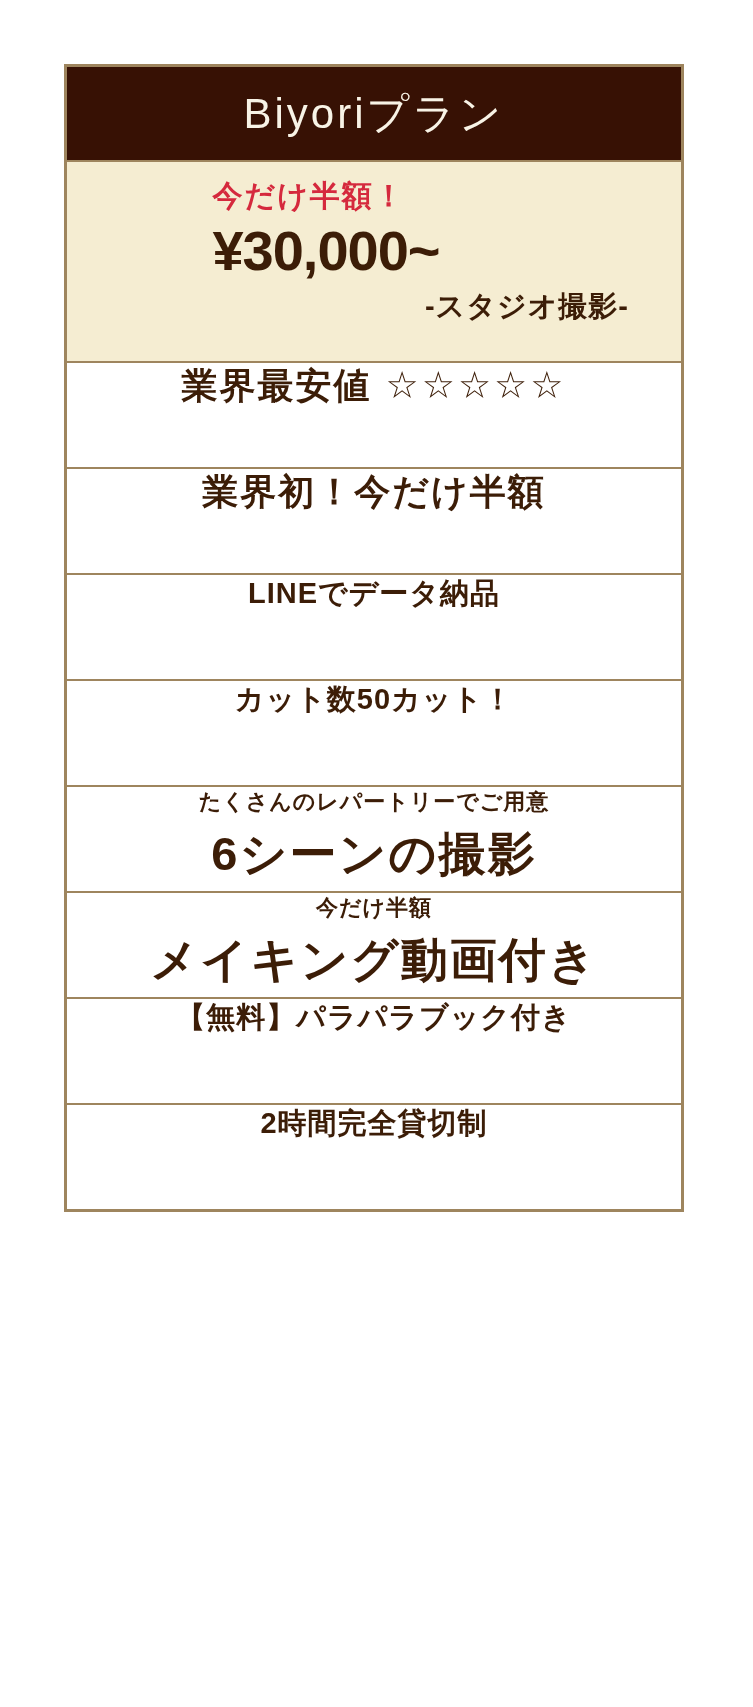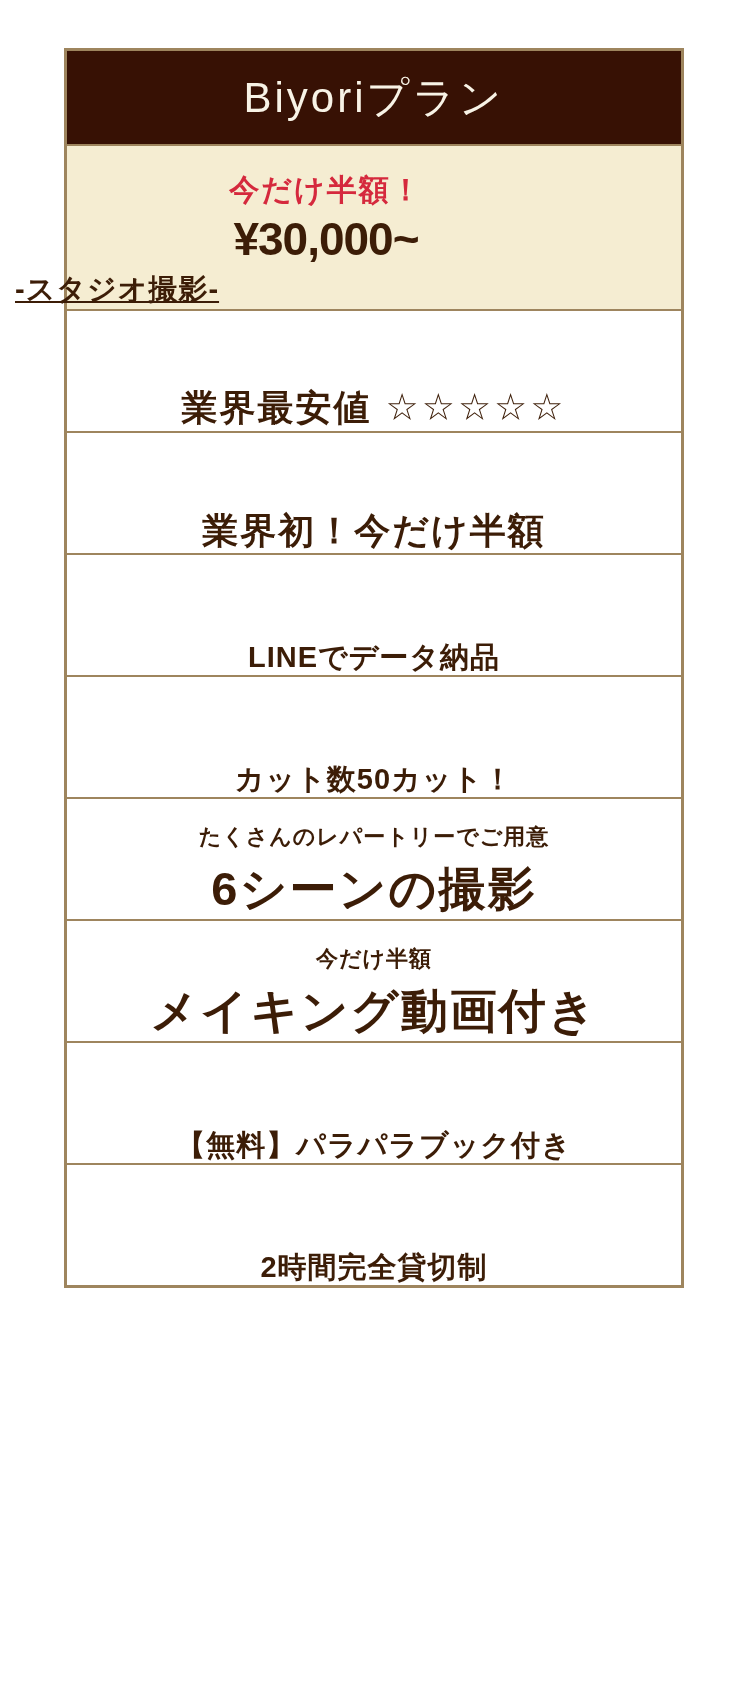--- a/index.html
+++ b/index.html
@@ -16,79 +16,78 @@
   html,body{width:753px;background:var(--page-bg);}
   body{
     height:1707px;
     font-family:"Liberation Sans","DejaVu Sans",sans-serif;
     color:var(--text);
     position:relative;
     overflow:hidden;
   }
   .card{
     position:absolute;
-    left:64px; top:48px;
+    left:64px; top:64px;
     width:620px;
     border:3px solid var(--border);
     background:var(--row-bg);
   }
   .card-header{
     height:93px;
     background:var(--header-bg);
     display:flex;align-items:center;justify-content:center;
   }
   .card-title{
     color:var(--header-text);
     font-size:42px;
     font-weight:500;
     letter-spacing:3px;
   }
   .price-section{
-    height:165px;
+    height:201px;
     background:var(--price-bg);
     border-top:2px solid var(--border);
     text-align:center;
-    padding-top:24px;
-    text-decoration:underline;
+    padding-top:14px;
   }
   .price-inner{
     display:inline-block;
     text-align:left;
     transform:translateX(-48px);
   }
   .promo{
     color:var(--promo-red);
     font-size:30px;
     font-weight:700;
     letter-spacing:2px;
     margin-bottom:2px;
   }
   .amount{
-    font-size:46px;
+    font-size:56px;
     font-weight:700;
     letter-spacing:-1px;
     text-align:center;
     line-height:1.15;
   }
   .note{
     font-size:29px;
     font-weight:700;
     letter-spacing:1px;
-    text-align:left;
+    text-align:right;
     transform:translateX(-52px);
     margin-top:4px;
   }
   .row{
-    height:122px;
+    height:106px;
     border-top:2px solid var(--border);
     background:var(--row-bg);
     display:flex;
     flex-direction:column;
     align-items:center;
-    justify-content:flex-end;
+    justify-content:flex-start;
     text-align:center;
   }
   .row-main{
     font-size:29px;
     font-weight:700;
     letter-spacing:1px;
     line-height:1.25;
   }
   .row.big .row-main{
     font-size:36px;

